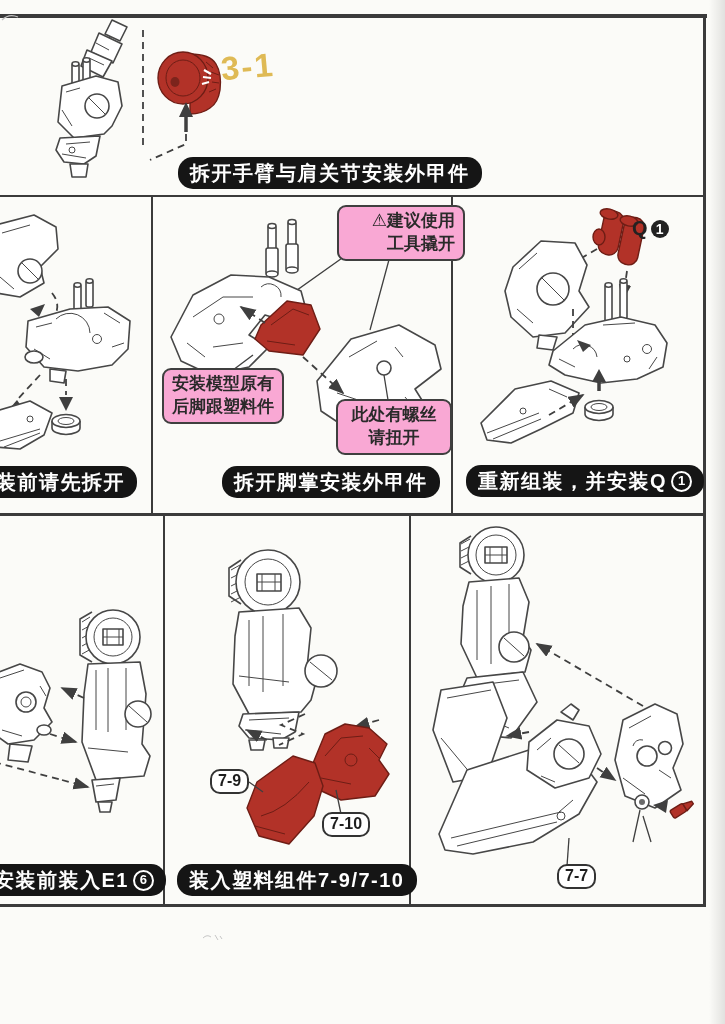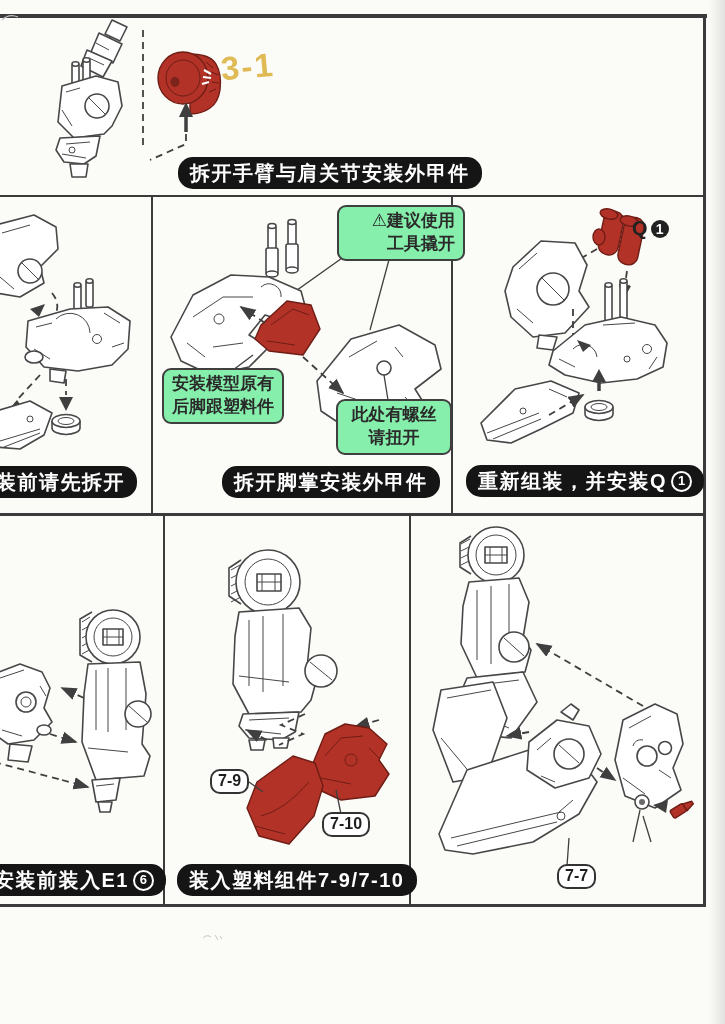--- a/index.html
+++ b/index.html
@@ -7,21 +7,21 @@
   .page{position:relative;width:725px;height:1024px;background:#fbfbf8;overflow:hidden;}
   .page::after{content:"";position:absolute;top:0;right:0;width:16px;height:100%;
     background:linear-gradient(to right,rgba(0,0,0,0),rgba(0,0,0,0.10));pointer-events:none;}
   .frameline{position:absolute;background:#3b3b3b;}
   .banner{position:absolute;background:#151515;color:#ffffff;font-weight:bold;
     font-size:20px;letter-spacing:1.5px;padding:4px 12px;white-space:nowrap;
     display:flex;align-items:center;gap:2px;line-height:1.2;z-index:5;border-radius:15px;}
   .banner .badge{display:inline-flex;align-items:center;justify-content:center;
     width:17px;height:17px;border:2px solid #fff;border-radius:50%;
     font-size:13px;letter-spacing:0;margin-left:2px;}
-  .callout{position:absolute;background:#86efac;border:2px solid #3f3f3f;border-radius:9px;
+  .callout{position:absolute;background:#f9a8d4;border:2px solid #3f3f3f;border-radius:9px;
     font-weight:bold;color:#2a2a2a;font-size:17px;line-height:1.35;padding:3px 8px;
     white-space:pre-line;z-index:5;}
   .partlabel{position:absolute;background:#ffffff;border:2px solid #333;border-radius:10px;
     font-weight:bold;color:#1e1e1e;font-size:16px;padding:0 6px;line-height:1.3;z-index:5;}
   .qcallout{position:absolute;font-weight:bold;color:#222;font-size:20px;z-index:5;
     display:flex;align-items:center;gap:3px;}
   .qcallout .badge{display:inline-flex;align-items:center;justify-content:center;
     width:18px;height:18px;background:#222;color:#fff;border-radius:50%;font-size:14px;}
   .handwriting{position:absolute;color:#dfba55;font-size:33px;font-weight:bold;
     transform:rotate(-5deg);z-index:4;letter-spacing:2px;}

